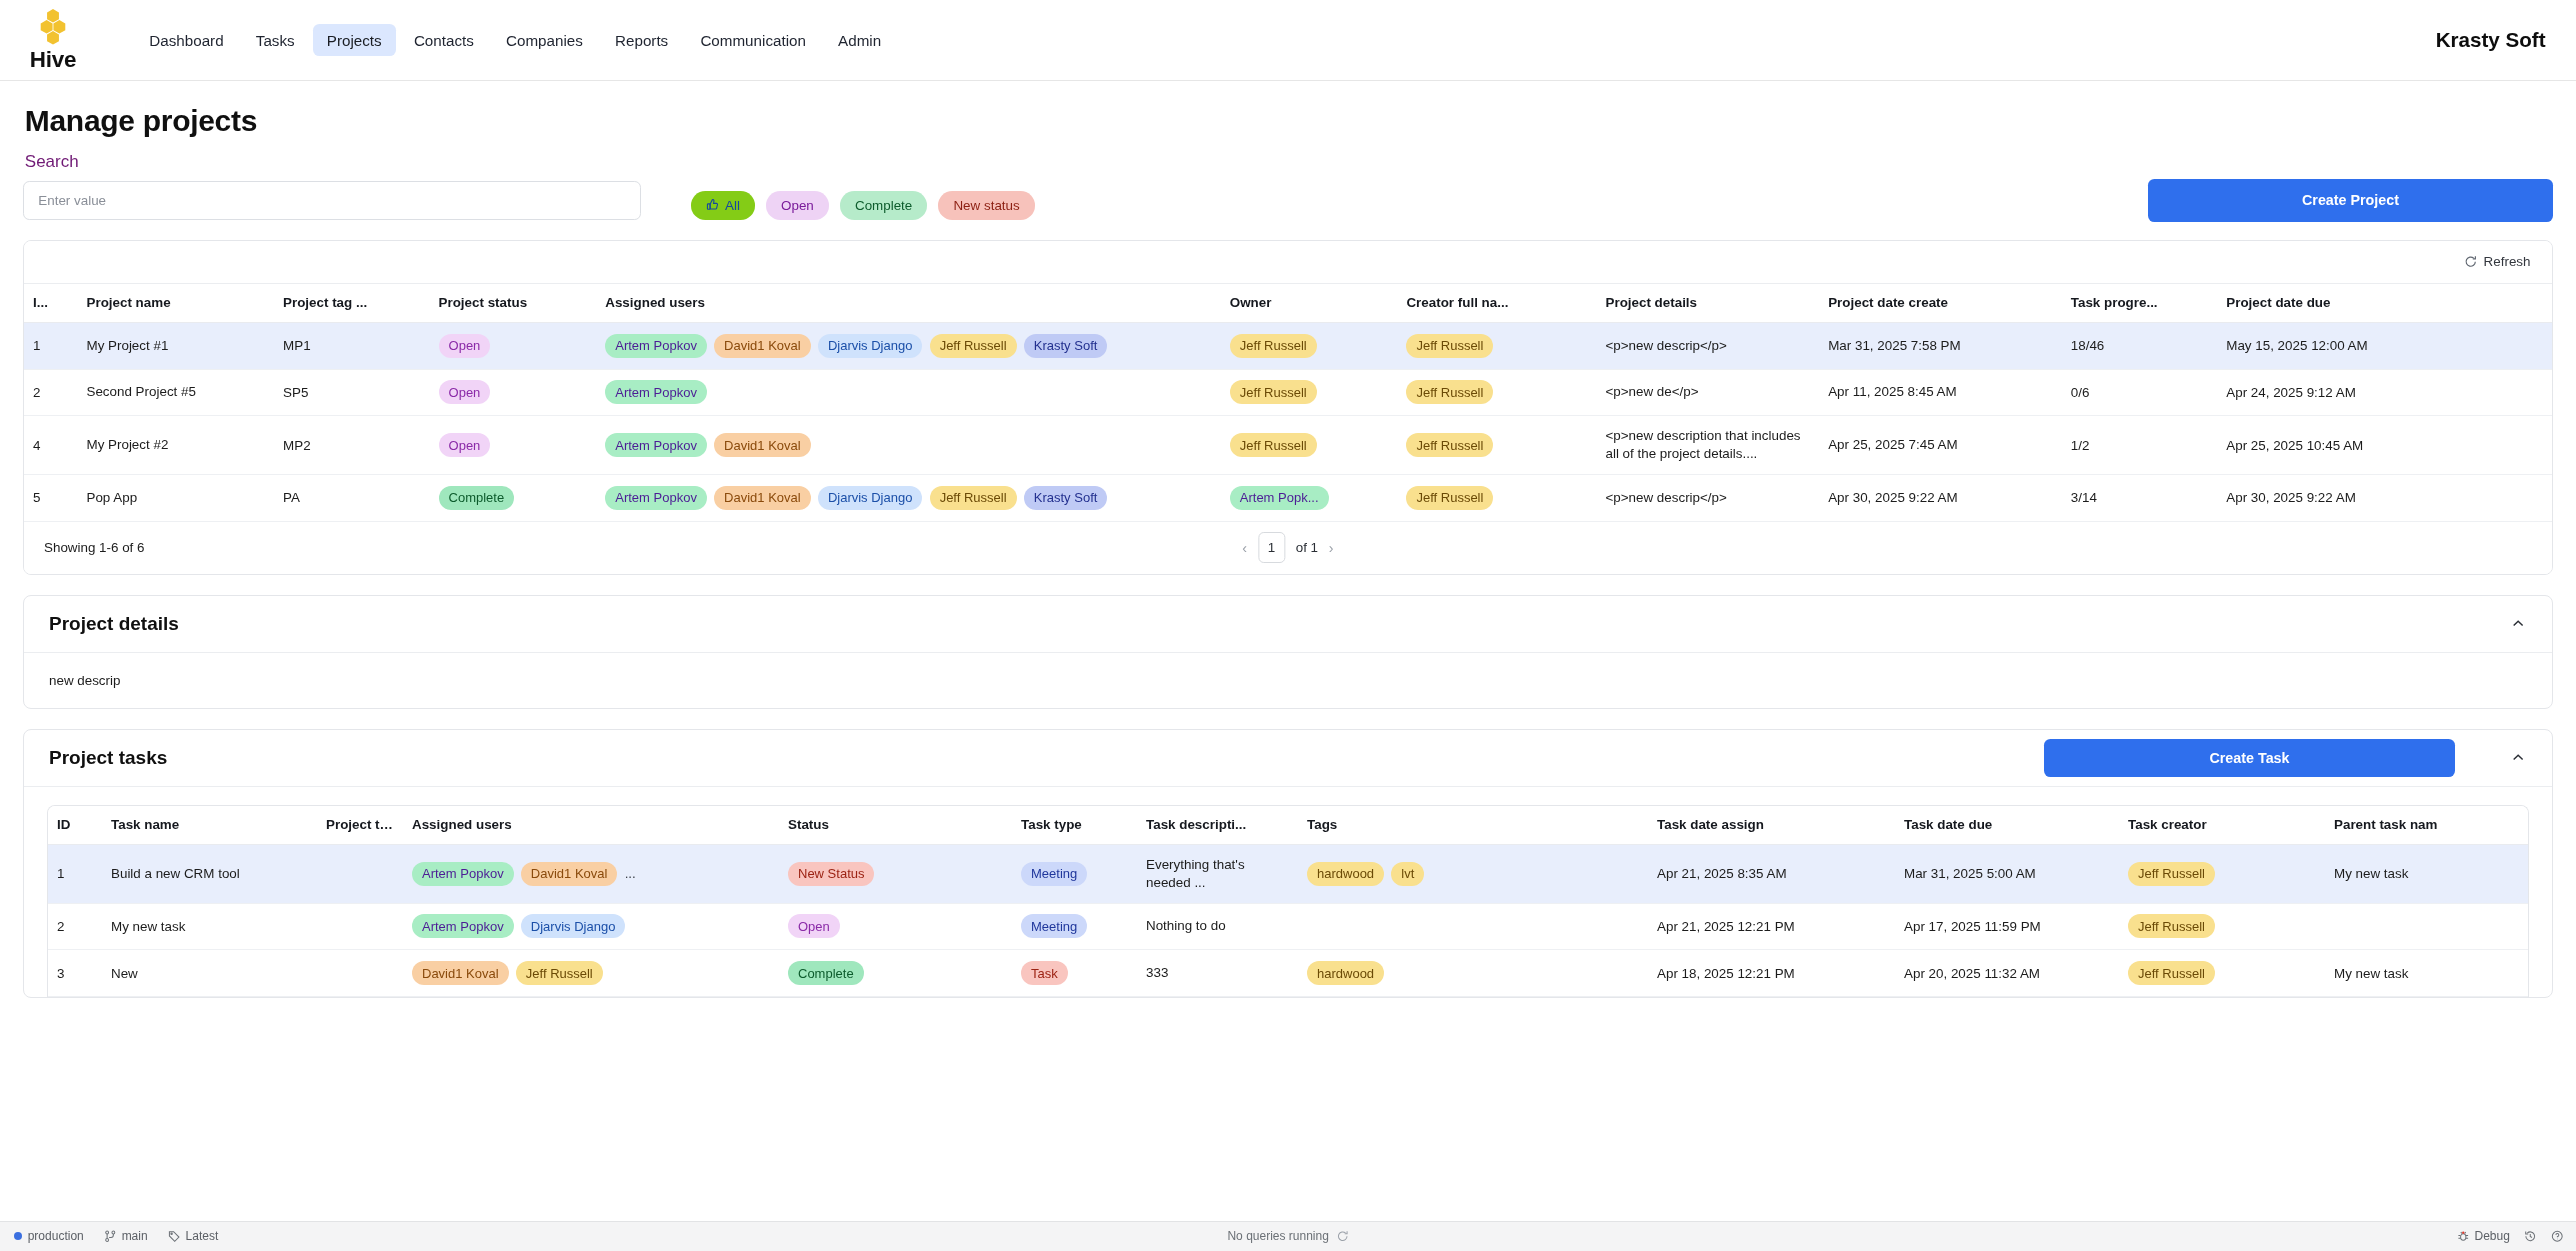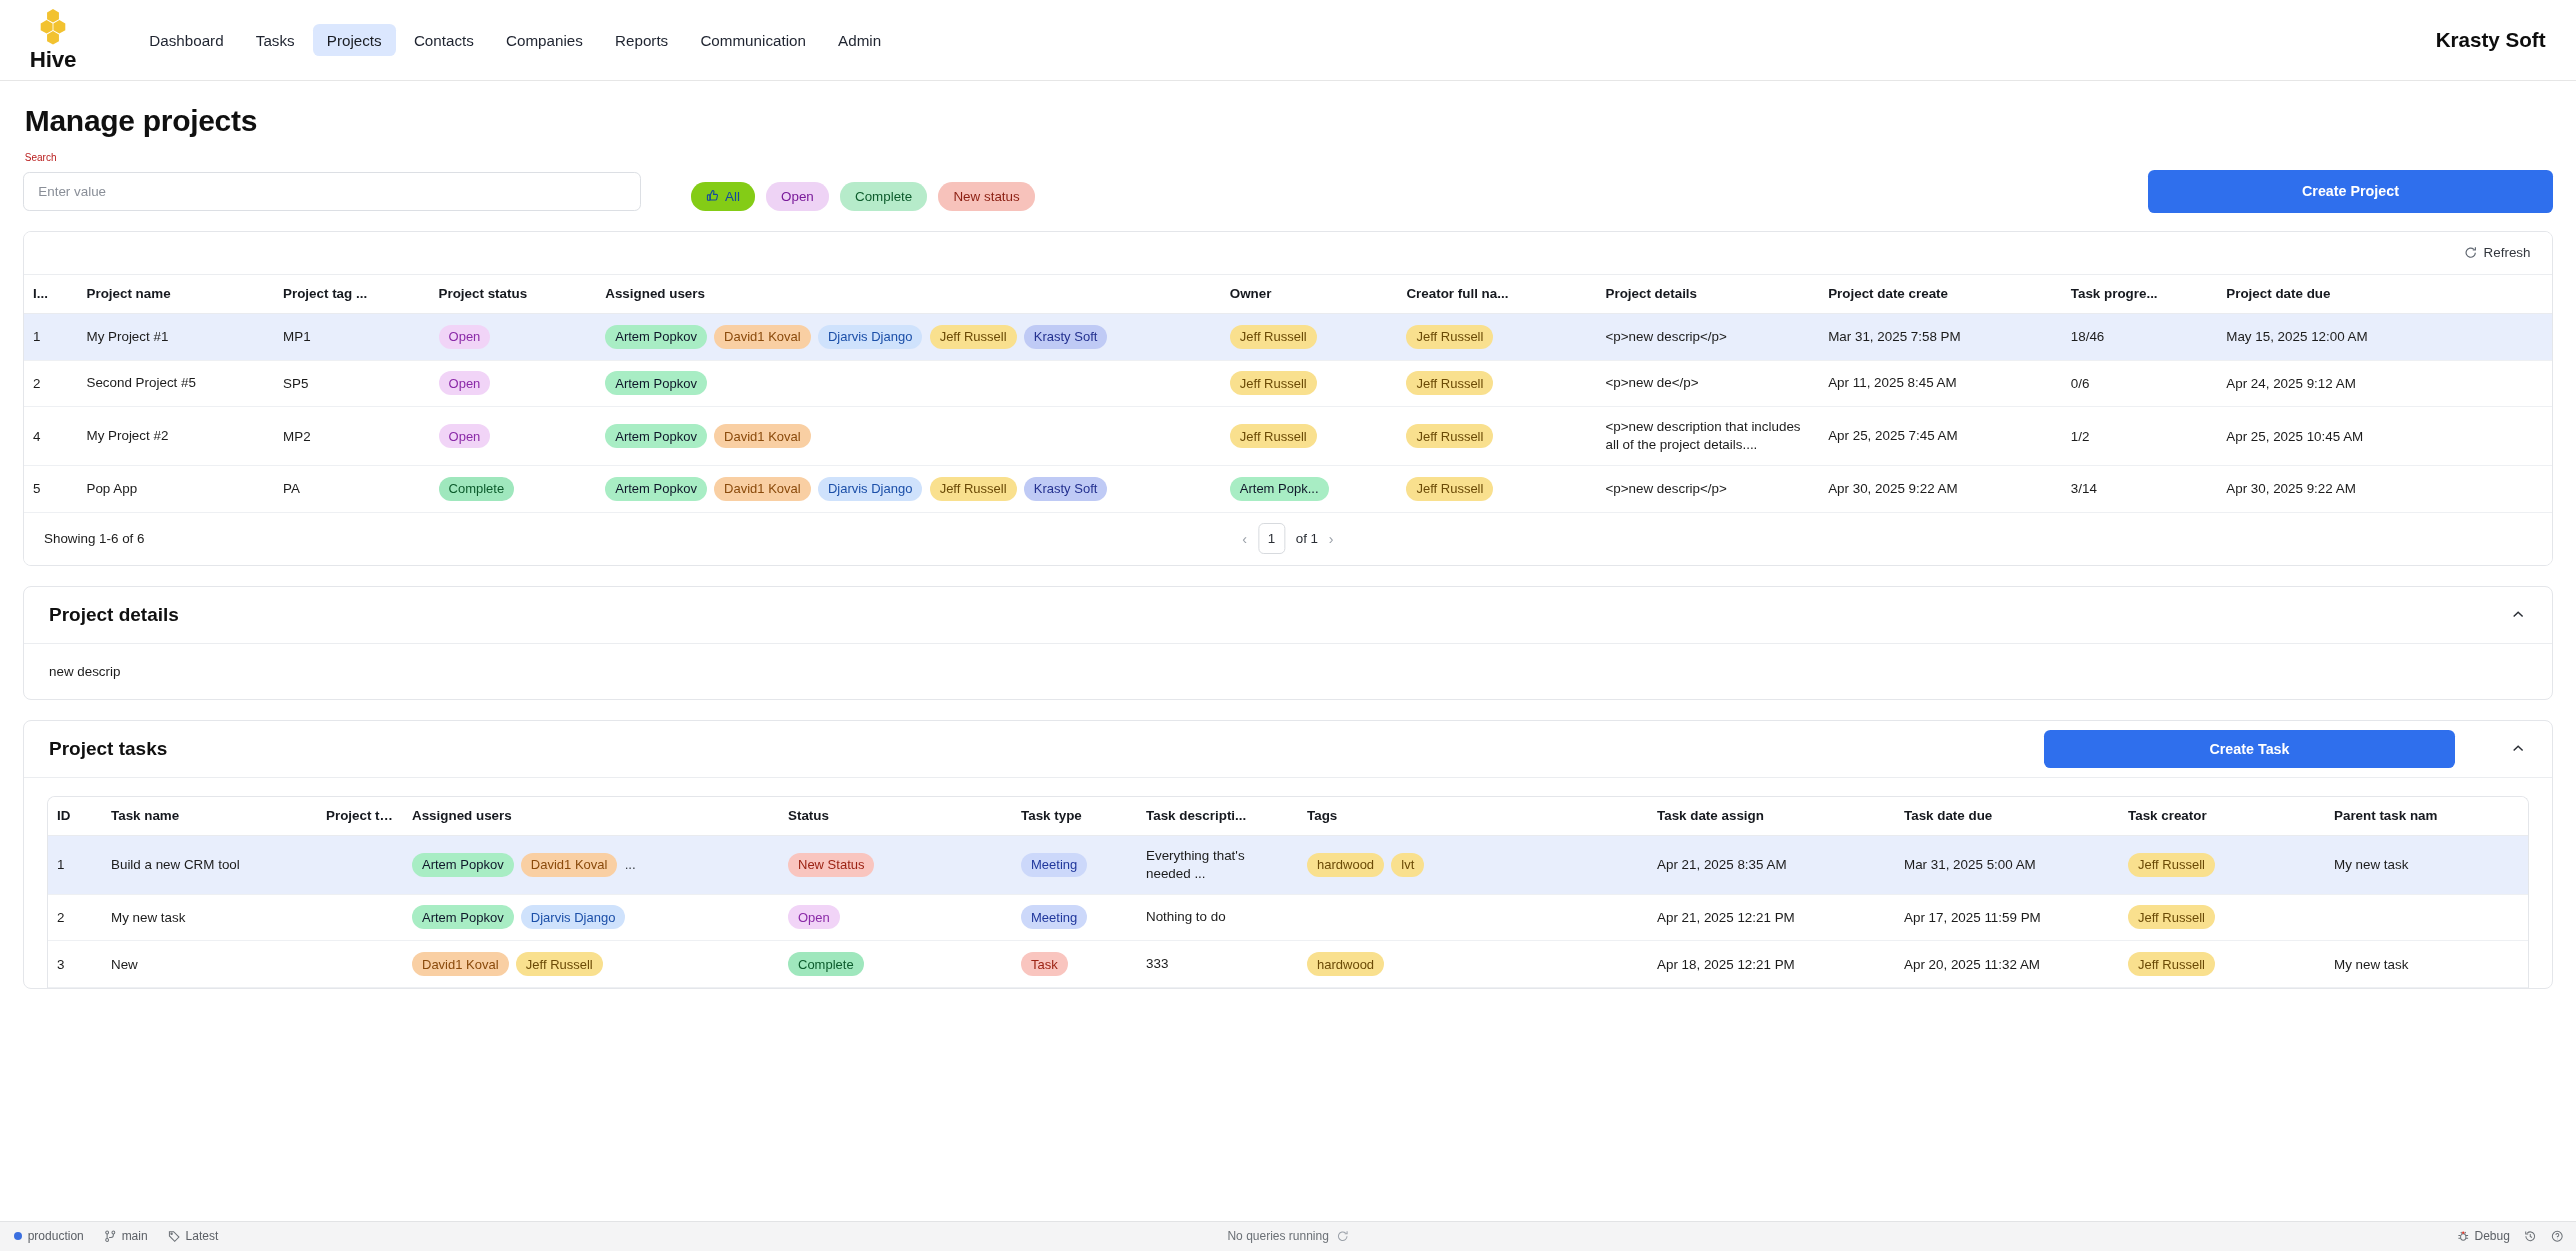--- a/index.html
+++ b/index.html
@@ -42,21 +42,21 @@
     position: absolute; right: 30.5px; top: 50%; transform: translateY(-50%);
     font-size: 20.6px; font-weight: 700; color: #0d0d0d;
   }
 
   
   .page { padding: 0 23px; }
   .page-title {
     font-size: 30px; font-weight: 700; color: #101010;
     margin: 23px 0 0 1.8px; letter-spacing: -0.3px;
   }
-  .search-label { font-size: 10px; color: #b91c1c; margin: 14.3px 0 6.3px 1.8px; }
+  .search-label { font-size: 17px; color: #701a75; margin: 14.3px 0 6.3px 1.8px; }
 
   .filter-row {
     display: flex; align-items: flex-end;
     position: relative; height: 41px;
   }
   .search-input {
     width: 618px; height: 39px;
     border: 0.9px solid #dcdfe4; border-radius: 6.3px;
     padding: 0 14.3px; font-size: 13.4px;
     font-family: "Liberation Sans", sans-serif;
@@ -121,21 +121,21 @@
     height: 24px; padding: 0 10px; border-radius: 12.5px;
     font-size: 13px; white-space: nowrap;
   }
   .tagbox { display: flex; flex-wrap: wrap; gap: 6.3px 7.2px; }
   .dots { color: #3a3f46; font-size: 13.4px; align-self: center; }
 
   
   .p-open      { background: #f1d4f7; color: #8b2aa8; }
   .p-complete  { background: #9fe7bd; color: #0c5b2c; }
   .p-newstatus { background: #f9c5bf; color: #9c2314; }
-  .p-green     { background: #a8edc4; color: #0f172a; }
+  .p-green     { background: #a8edc4; color: #4c1d95; }
   .p-orange    { background: #f9cfa3; color: #8a4a0b; }
   .p-blue      { background: #cfe2fc; color: #1b4fa8; }
   .p-yellow    { background: #f9e08e; color: #6b4a06; }
   .p-periwinkle{ background: #bfcaf5; color: #23308f; }
   .p-meeting   { background: #ccd8fa; color: #20379c; }
   .p-task      { background: #f9c5bf; color: #9c2314; }
   .p-tag       { background: #f9e08e; color: #6b4a06; }
 
   .table-foot {
     height: 52px; display: flex; align-items: center;

